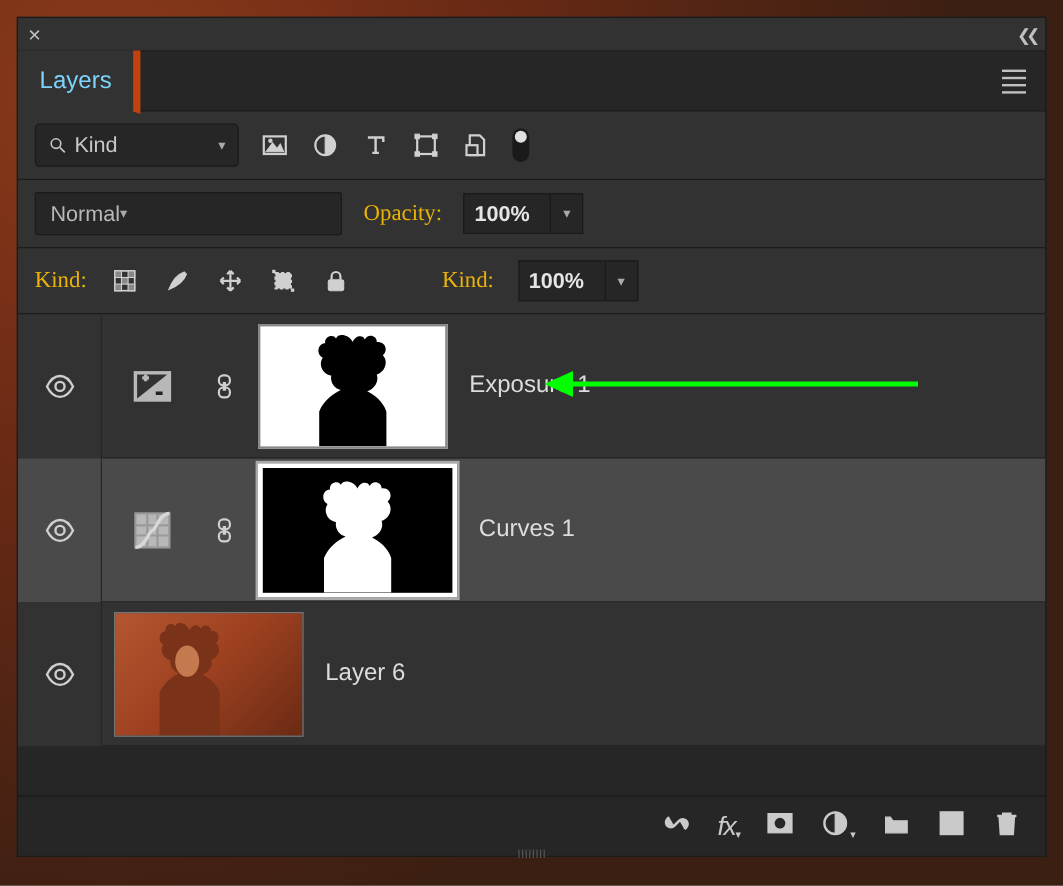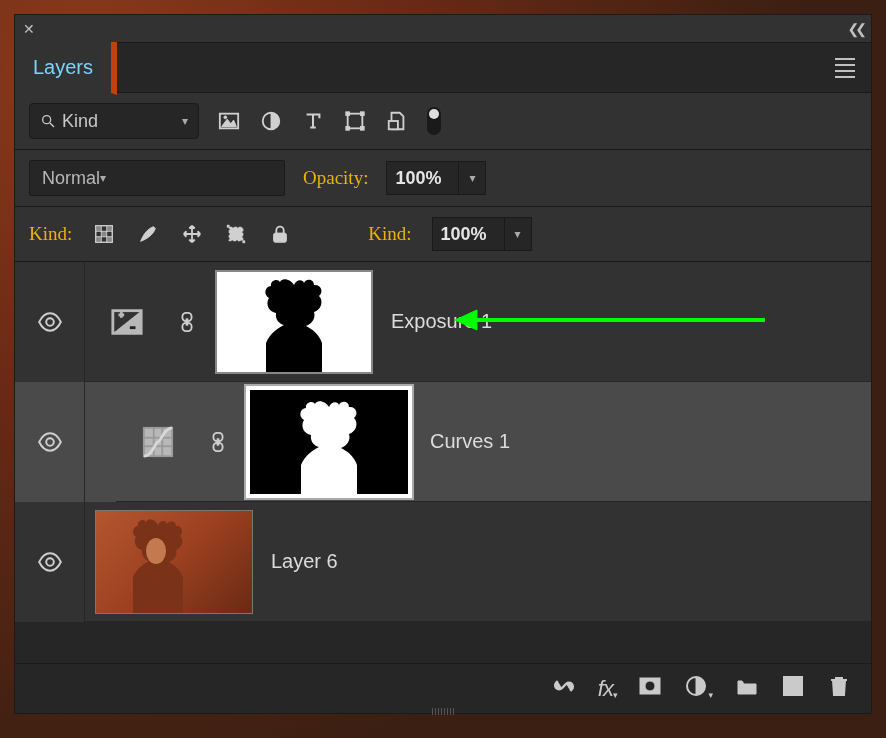--- a/index.html
+++ b/index.html
@@ -77,21 +77,21 @@
   
   .lock-row{gap:20px;}
   .lock-row .spacer{width:36px;}
 
   
   .layers-list{ padding:0; }
   .layer-row{
     display:flex;align-items:center;height:120px;
     background:#323232;
   }
-  .layer-row.selected{background:#4a4a4a;gap:31px;}
+  .layer-row.selected{background:#4a4a4a;}
   .eye-col{width:70px;display:flex;align-items:center;justify-content:center;border-right:1px solid #262626;height:100%;}
   .eye-col svg{width:26px;height:26px;fill:none;stroke:#cfcfcf;stroke-width:1.8;}
   .layer-body{flex:1;display:flex;align-items:center;gap:18px;padding:0 10px;height:100%;border-bottom:1px solid #262626;}
   .adj-icon{width:64px;display:flex;align-items:center;justify-content:center;}
   .adj-icon svg{width:34px;height:34px;fill:#b8b8b8;}
   .link-icon{width:20px;display:flex;align-items:center;justify-content:center;}
   .link-icon svg{width:16px;height:22px;fill:none;stroke:#cfcfcf;stroke-width:2;}
   .mask-thumb{width:158px;height:104px;border:2px solid #888;background:#fff;position:relative;overflow:hidden;}
   .mask-thumb.inverted{background:#000;border:4px solid #fff;outline:2px solid #aaa;width:166px;height:112px;}
   .mask-sel{position:absolute;inset:-4px;pointer-events:none;}

